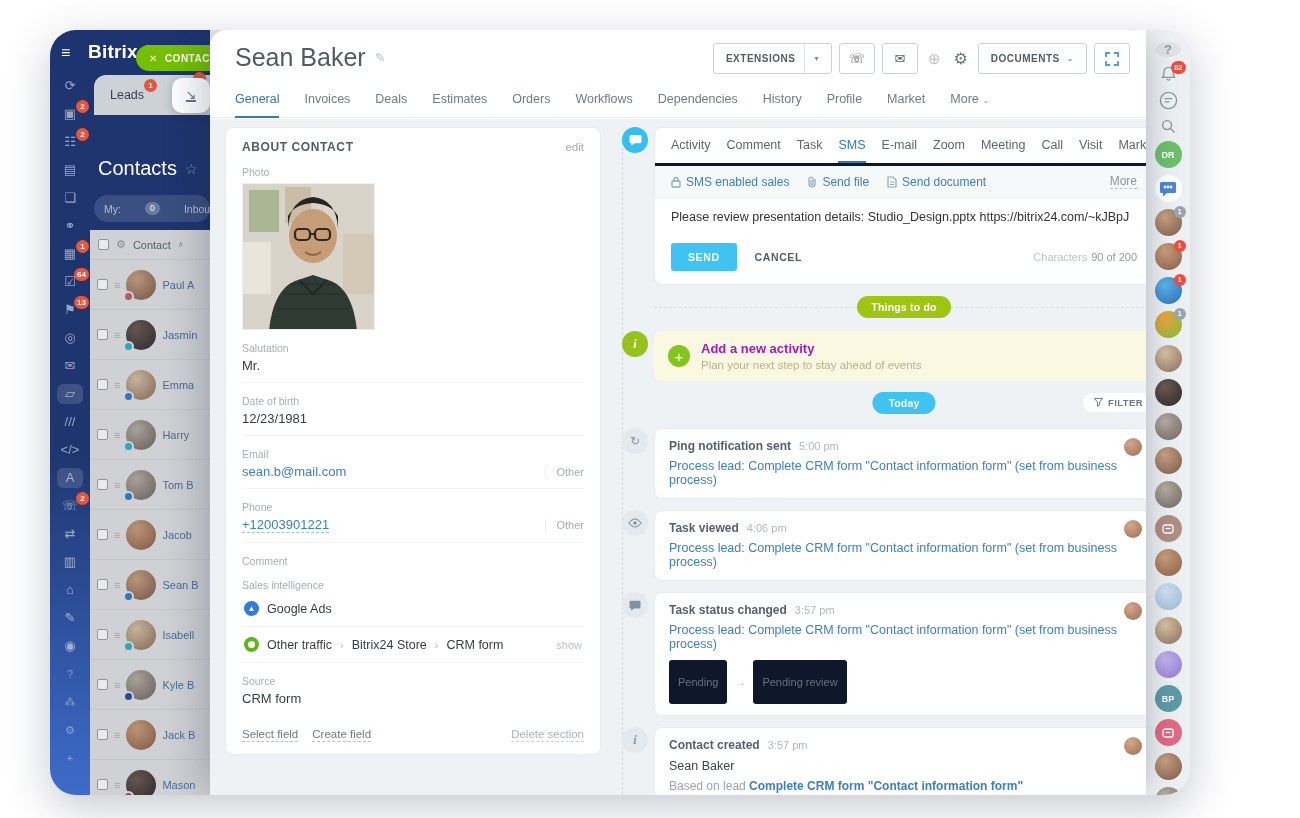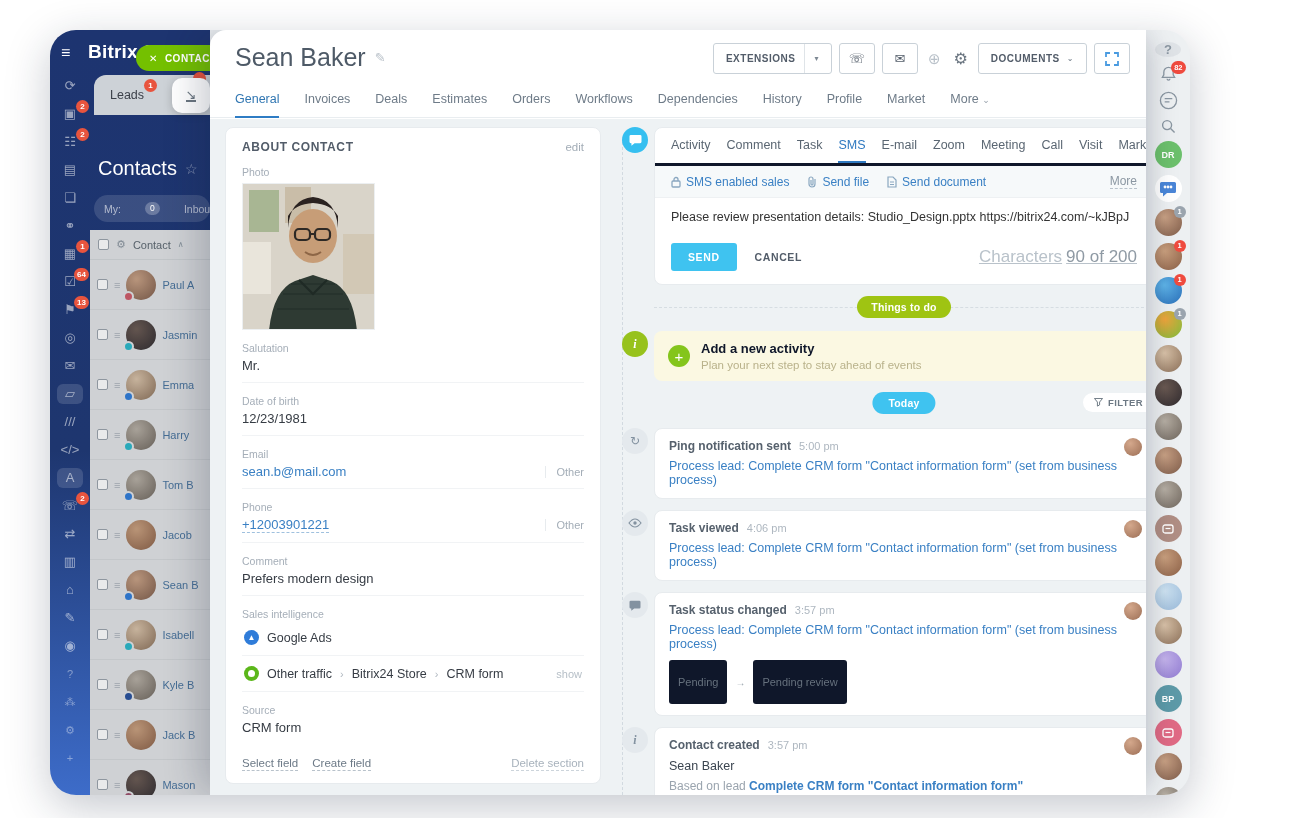--- a/index.html
+++ b/index.html
@@ -101,28 +101,28 @@
   .s-tab{padding-bottom:9px;white-space:nowrap;}
   .s-tab.active{color:#2f79c0;border-bottom:2px solid #2f79c0;}
   .s-actions{background:#f6f9fa;border-top:3px solid #0f172a;border-bottom:1px solid #eef1f3;padding:8px 16px;display:flex;gap:18px;align-items:center;font-size:12px;}
   .s-act{display:flex;gap:5px;align-items:center;color:#3a80c4;}
   .s-act svg{color:#8aa7c0;}
   .s-more{margin-left:auto;color:#8b97a2;border-bottom:1px dashed #b8c2cb;}
   .s-msg{padding:10px 16px 6px;font-size:12.5px;color:#333;line-height:1.55;}
   .s-foot{display:flex;align-items:center;gap:18px;padding:10px 16px 13px;}
   .send{background:#3fc3f0;color:#fff;font-weight:bold;font-size:10.5px;letter-spacing:.6px;padding:8px 17px;border-radius:3px;}
   .cancel{font-weight:bold;font-size:10.5px;color:#525c69;letter-spacing:.6px;}
-  .chars{margin-left:auto;font-size:17px;color:#b9c2ca;text-decoration:underline;}
+  .chars{margin-left:auto;font-size:11px;color:#b9c2ca;}
   .chars b{color:#8f9aa4;font-weight:normal;margin-left:4px;}
   .sep-things{position:relative;text-align:center;margin:3px 0 13px 32px;height:22px;}
   .sep-things:before{content:"";position:absolute;left:0;right:0;top:50%;border-top:1px dashed #d6dde2;}
   .pill-green{display:inline-block;background:#9fc412;color:#fff;font-size:10.5px;font-weight:bold;padding:5px 14px;border-radius:13px;position:relative;z-index:1;letter-spacing:.2px;}
   .banner{flex:1;background:#fbf8e2;border-radius:8px;padding:10px 14px;display:flex;gap:11px;align-items:center;}
   .plusc{width:22px;height:22px;border-radius:50%;background:#84c51c;color:#fff;font-size:15px;display:flex;align-items:center;justify-content:center;flex-shrink:0;}
-  .btitle{font-size:13px;font-weight:bold;color:#0f172a;}
+  .btitle{font-size:13px;font-weight:bold;color:#a21caf;}
   .bsub{font-size:11.5px;color:#b9b28b;margin-top:3px;}
   .todayrow{position:relative;margin:0 0 13px 32px;height:23px;}
   .pill-blue{position:absolute;left:50%;transform:translateX(-50%);background:#3fc3f0;color:#fff;font-size:10.5px;font-weight:bold;padding:5px 16px;border-radius:13px;letter-spacing:.2px;}
   .filter-btn{position:absolute;right:0;top:1px;background:#fff;border-radius:12px;padding:4px 11px;font-size:9.5px;font-weight:bold;color:#6d7984;display:flex;gap:5px;align-items:center;letter-spacing:.4px;}
   .tcard{flex:1;background:#fff;border-radius:8px;border:1px solid #e7ebee;position:relative;padding:10px 14px 11px;}
   .eav{position:absolute;right:11px;top:9px;width:18px;height:18px;border-radius:50%;background:radial-gradient(circle at 35% 30%,#d4a88c,#9c6e55);}
   .ehead{font-size:12px;color:#56616d;font-weight:bold;display:flex;align-items:center;}
   .etime{font-weight:normal;color:#aeb7c0;font-size:11px;margin-left:8px;}
   .elink{margin-top:6px;font-size:12.5px;color:#3a80c4;}
   .stbadges{display:flex;gap:8px;align-items:center;margin-top:9px;}
@@ -379,21 +379,20 @@
             <div class="frow">
               <span class="blue" style="font-size:13px;">sean.b@mail.com</span>
               <span class="ftag">Other</span>
             </div>
             <div class="flabel">Phone</div>
             <div class="frow">
               <span class="blue dashu" style="font-size:13px;">+12003901221</span>
               <span class="ftag">Other</span>
             </div>
             <div class="flabel">Comment</div>
-            <div class="fvalue">Prefers modern design</div>
             <div class="flabel">Sales intelligence</div>
             <div class="sirow">
               <span class="gads">
                   <span>▲</span>
                 </span>
               <span>Google Ads</span>
             </div>
             <div class="sirow">
               <span class="ticon">
                   <i></i>

